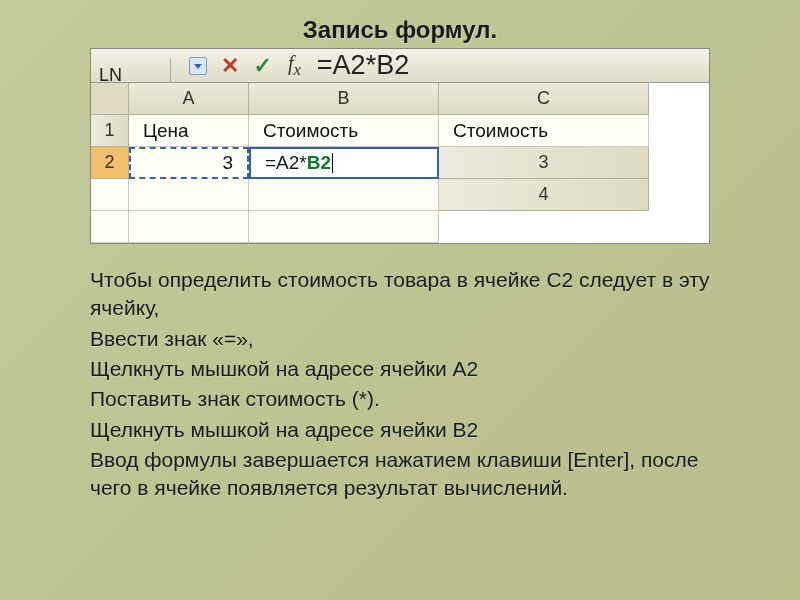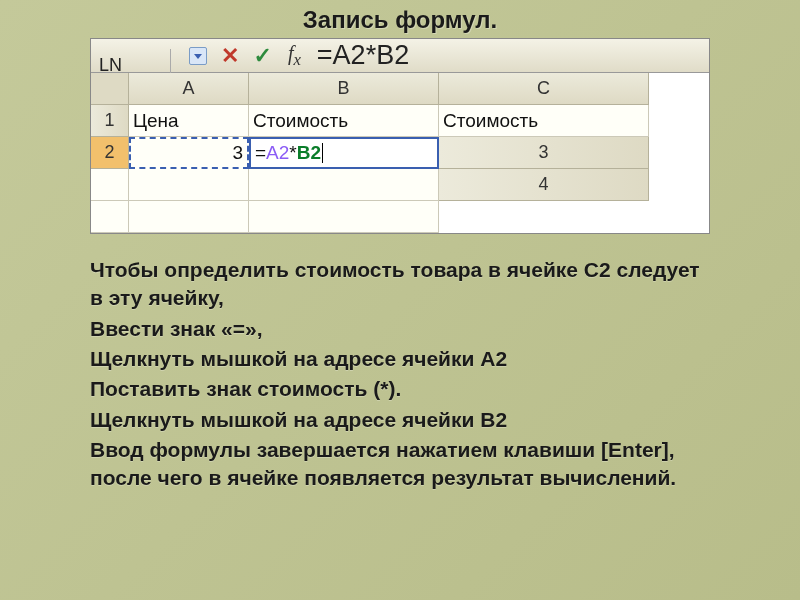--- a/index.html
+++ b/index.html
@@ -9,21 +9,21 @@
     background: linear-gradient(135deg, #c4c99a 0%, #b8bd8a 100%);
     font-family: Arial, sans-serif;
     overflow: hidden;
     position: relative;
   }
   .title {
     text-align: center;
     font-size: 24px;
     font-weight: bold;
     color: #1a1a1a;
-    padding-top: 6px;
+    padding-top: 16px;
     padding-bottom: 4px;
     text-shadow: 1px 1px 0 rgba(255,255,255,0.3);
   }
   .excel-block {
     margin: 0 90px 0 90px;
     background: #e8e4d0;
     border: 1px solid #888;
   }
   .formula-bar {
     display: flex;
@@ -93,54 +93,53 @@
     background: #dedac4;
     border-right: 1px solid #b5b19a;
     border-bottom: 1px solid #b5b19a;
   }
   .cell {
     border-right: 1px solid #ccc9b8;
     border-bottom: 1px solid #ccc9b8;
     background: #fffff8;
     display: flex;
     align-items: center;
-    padding: 0 4px;
+    padding: 0 14px;
     font-size: 19px;
     color: #111;
     position: relative;
   }
   .cell.right { justify-content: flex-end; }
   .cell.marching {
     border: 2px dashed #3a5fb0;
   }
   .cell.active {
     border: 2px solid #3a5fb0;
     background: #fff;
   }
-  .formula-ref-a { color: #8b5cf6; }
+  .formula-ref-a { color: #0f172a; }
   .formula-ref-b { color: #0a7d2a; font-weight: bold; }
   .formula-op { color: #111; }
   .cursor-line {
     display: inline-block;
     width: 1px; height: 20px;
     background: #000;
     margin-left: 1px;
     vertical-align: middle;
   }
   .rowhdr.active-row {
     background: #f2c06c;
   }
 
   .body-text {
     padding: 22px 90px 0 90px;
     font-size: 21px;
     line-height: 1.35;
     color: #1a1a1a;
     text-shadow: 0 1px 0 rgba(255,255,255,0.25);
-    font-weight: bold;
   }
   .body-text p { margin-bottom: 2px; }
 </style>
 </head>
 <body>
 
 <div class="title">Запись формул.</div>
 
 <div class="excel-block">
   <div class="formula-bar">

